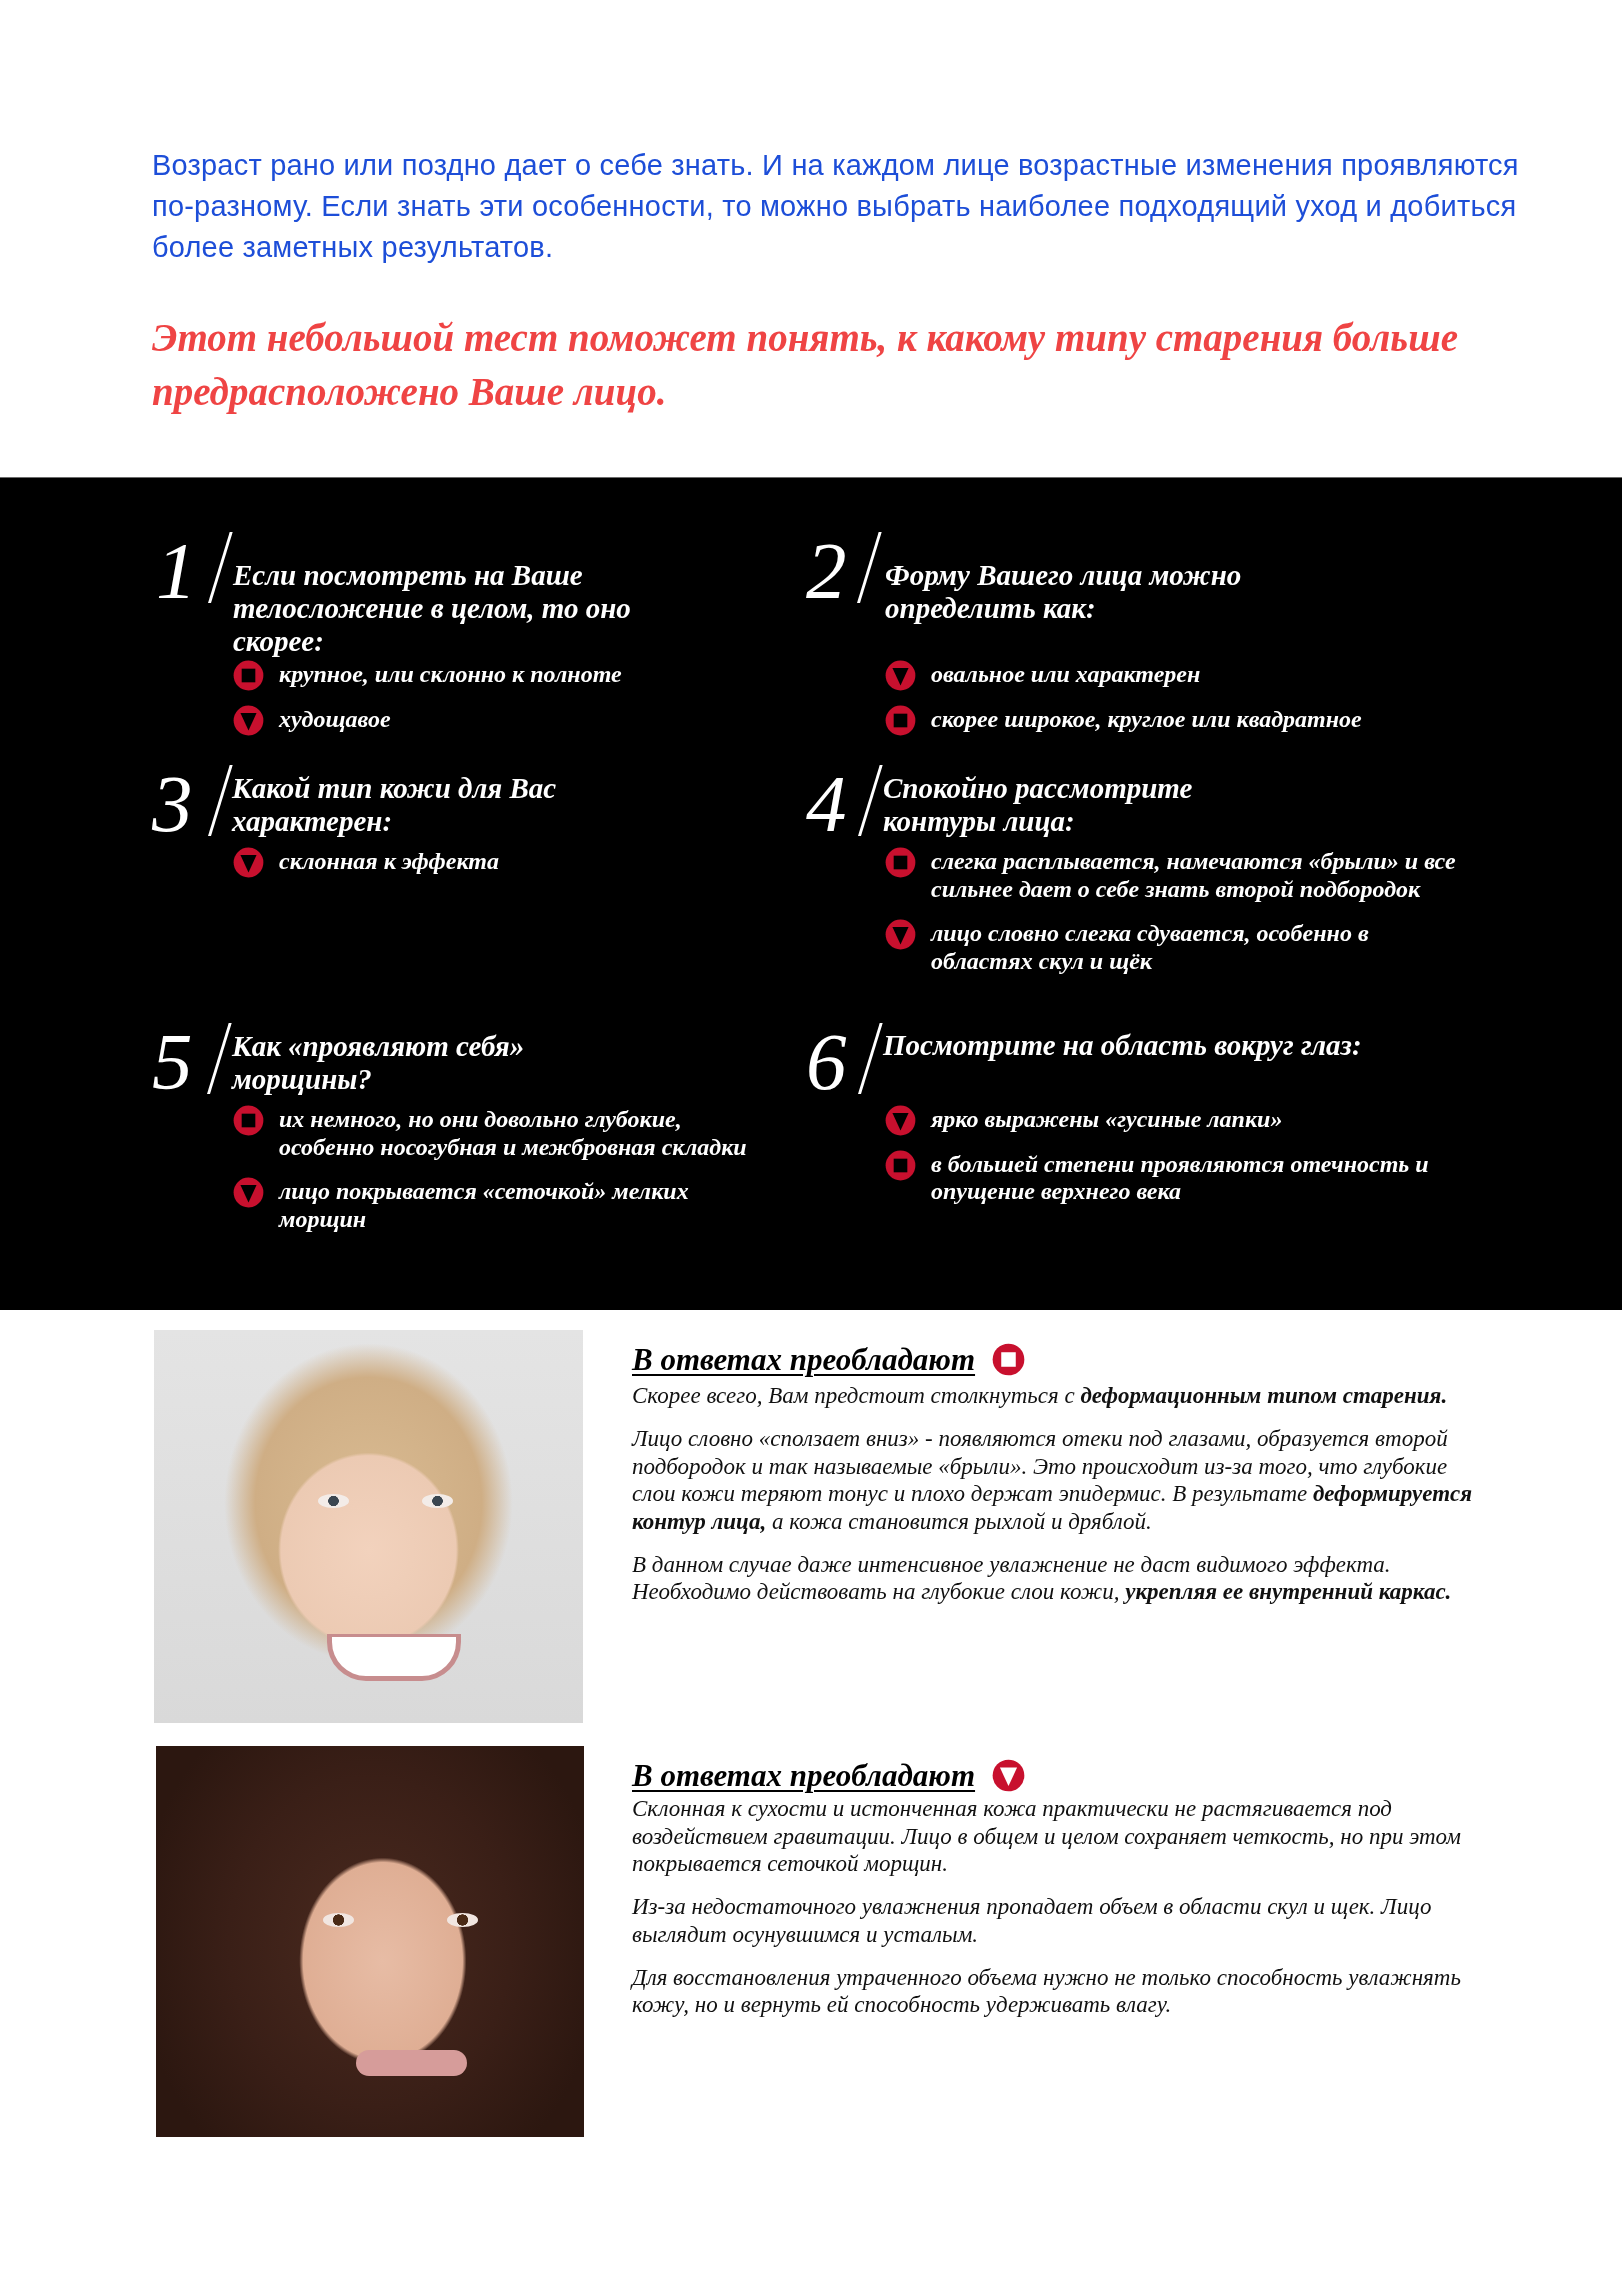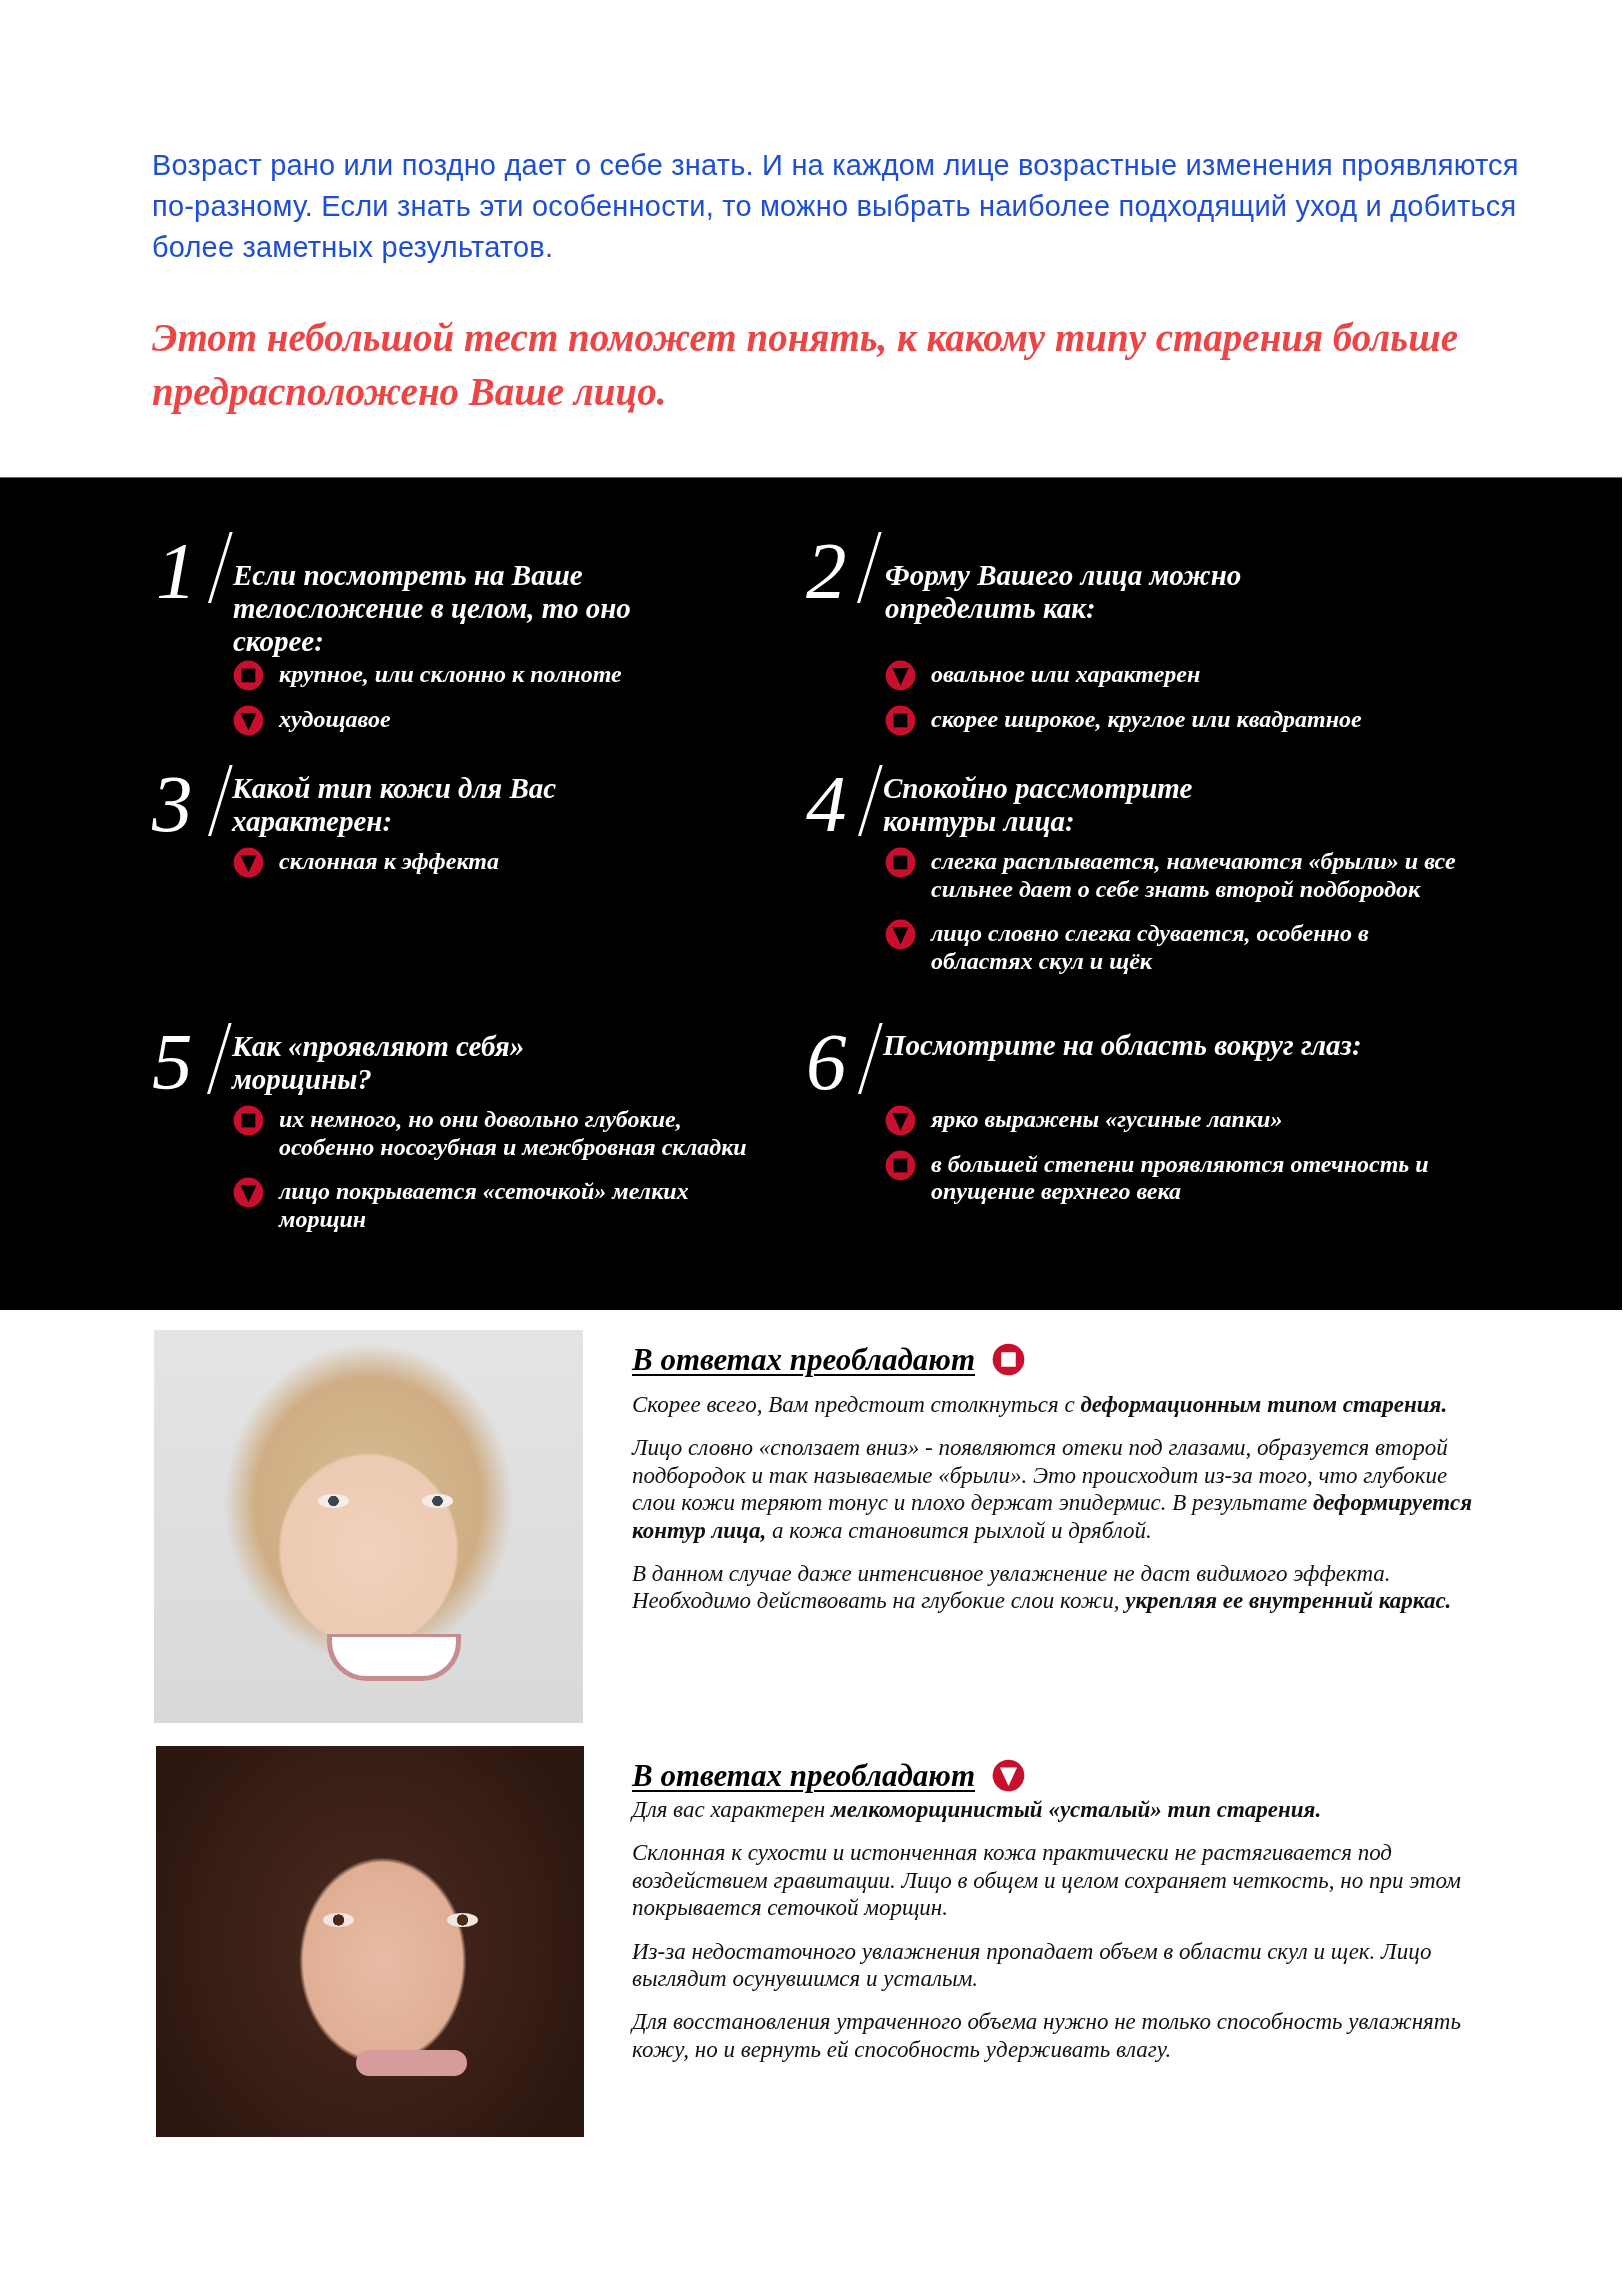--- a/index.html
+++ b/index.html
@@ -235,21 +235,21 @@
   <div class="face-mouth" style="left:173px; top:304px; width:124px; height:39px; background:#ffffff; border:5.2px solid #c78d8e; border-top-width:3.9px;"></div>
 </div>
 
 <div class="result" style="top:1340px;">
   <div class="heading">
     <span class="htext">В ответах преобладают</span>
     <svg class="icon-badge" viewBox="0 0 50 50" width="33" height="33">
         <use href="#sym-square-light"></use>
       </svg>
   </div>
-  <p style="margin-top:12px;">
+  <p style="margin-top:3px;">
     <span>Скорее всего, Вам предстоит столкнуться с </span><b>деформационным типом старения.</b>
   </p>
   <p>
     <span>Лицо словно «сползает вниз» - появляются отеки под глазами, образуется второй подбородок и так называемые «брыли». Это происходит из-за того, что глубокие слои кожи теряют тонус и плохо держат эпидермис. В результате </span><b>деформируется контур лица,</b><span> а кожа становится рыхлой и дряблой.</span>
   </p>
   <p>
     <span>В данном случае даже интенсивное увлажнение не даст видимого эффекта. Необходимо действовать на глубокие слои кожи, </span><b>укрепляя ее внутренний каркас.</b>
   </p>
 </div>
 
@@ -259,23 +259,20 @@
   <div class="face-mouth" style="left:200px; top:304px; width:111px; height:26px; background:#d69c9a; border-radius:19.6px;"></div>
 </div>
 
 <div class="result" style="top:1756px;">
   <div class="heading">
     <span class="htext">В ответах преобладают</span>
     <svg class="icon-badge" viewBox="0 0 50 50" width="33" height="33">
         <use href="#sym-triangle-light"></use>
       </svg>
   </div>
-  <p style="margin-top:1.3px;">
-    <span>Для вас характерен </span><b>мелкоморщинистый «усталый» тип старения.</b>
-  </p>
   <p>
     <span>Склонная к сухости и истонченная кожа практически не растягивается под воздействием гравитации. Лицо в общем и целом сохраняет четкость, но при этом покрывается сеточкой морщин.</span>
   </p>
   <p>
     <span>Из-за недостаточного увлажнения пропадает объем в области скул и щек. Лицо выглядит осунувшимся и усталым.</span>
   </p>
   <p>
     <span>Для восстановления утраченного объема нужно не только способность увлажнять кожу, но и вернуть ей способность удерживать влагу.</span>
   </p>
 </div>

